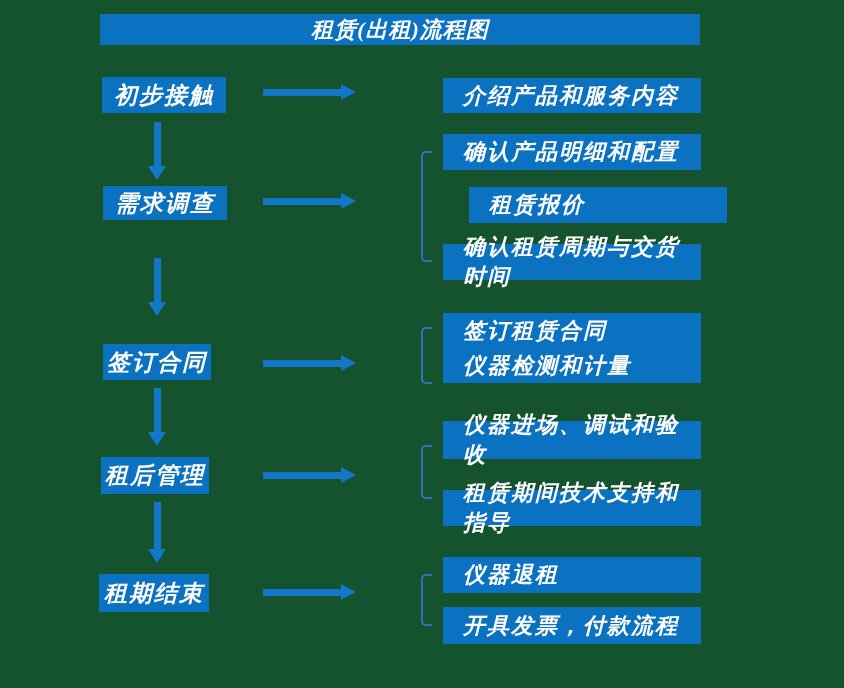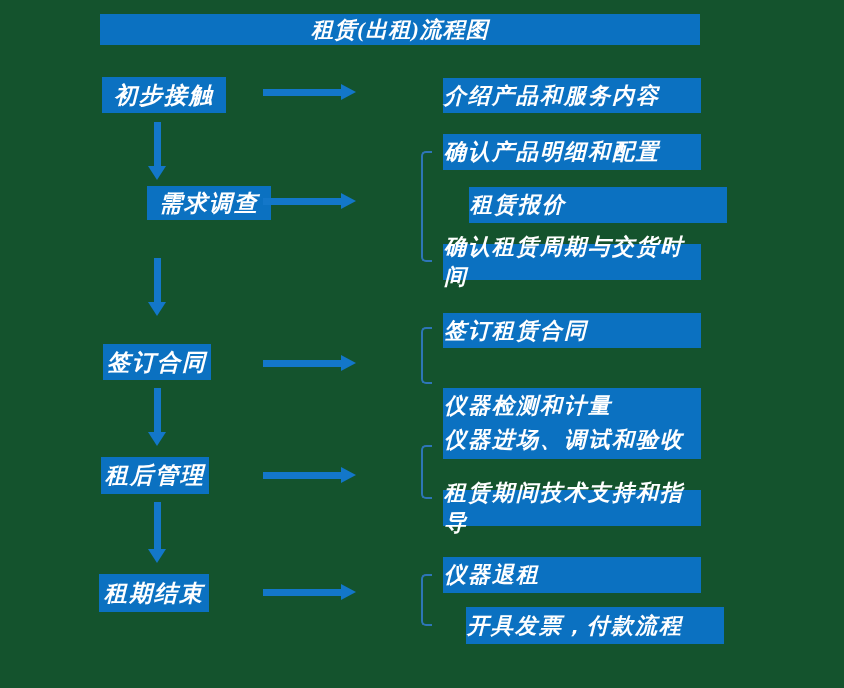--- a/index.html
+++ b/index.html
@@ -27,21 +27,21 @@
     letter-spacing:1px;
   }
   .step-box{
     justify-content:center;
     font-size:23px;
     letter-spacing:2px;
   }
   .detail-box{
     left:443px;width:258px;
     justify-content:flex-start;
-    padding-left:1px;
+    padding-left:20px;
     font-size:22px;
     letter-spacing:2px;
   }
   
   .harrow{
     position:absolute;
     left:263px;width:93px;height:16px;
     display:flex;align-items:center;
   }
   .harrow .shaft{flex:1;height:7px;background:#1377c9;}
@@ -81,21 +81,21 @@
 
 <div id="stage">
 
   <div class="blue-box title-bar">
     <span>租赁(出租)流程图</span>
   </div>
 
   <div class="blue-box step-box" style="left:102px;top:77px;width:124px;height:36px;">
     <span>初步接触</span>
   </div>
-  <div class="blue-box step-box" style="left:103px;top:186px;width:124px;height:34px;margin-left:44px;">
+  <div class="blue-box step-box" style="left:103px;top:186px;width:124px;height:34px;">
     <span>需求调查</span>
   </div>
   <div class="blue-box step-box" style="left:103px;top:344px;width:108px;height:36px;">
     <span>签订合同</span>
   </div>
   <div class="blue-box step-box" style="left:101px;top:457px;width:108px;height:37px;">
     <span>租后管理</span>
   </div>
   <div class="blue-box step-box" style="left:99px;top:574px;width:110px;height:38px;">
     <span>租期结束</span>
@@ -152,29 +152,29 @@
   </div>
   <div class="blue-box detail-box" style="top:187px;height:36px;margin-left:26px;">
     <span>租赁报价</span>
   </div>
   <div class="blue-box detail-box" style="top:244px;height:36px;">
     <span>确认租赁周期与交货时间</span>
   </div>
   <div class="blue-box detail-box" style="top:313px;height:35px;">
     <span>签订租赁合同</span>
   </div>
-  <div class="blue-box detail-box" style="top:348px;height:35px;margin-top:40px;">
+  <div class="blue-box detail-box" style="top:348px;height:35px;">
     <span>仪器检测和计量</span>
   </div>
   <div class="blue-box detail-box" style="top:421px;height:38px;align-items:center;">
     <span>仪器进场、调试和验收</span>
   </div>
   <div class="blue-box detail-box" style="top:490px;height:36px;justify-content:flex-end;">
     <span>租赁期间技术支持和指导</span>
   </div>
   <div class="blue-box detail-box" style="top:557px;height:36px;">
     <span>仪器退租</span>
   </div>
-  <div class="blue-box detail-box" style="top:607px;height:37px;margin-left:23px;">
+  <div class="blue-box detail-box" style="top:607px;height:37px;">
     <span>开具发票，付款流程</span>
   </div>
 
 </div>
 
 </body></html>

